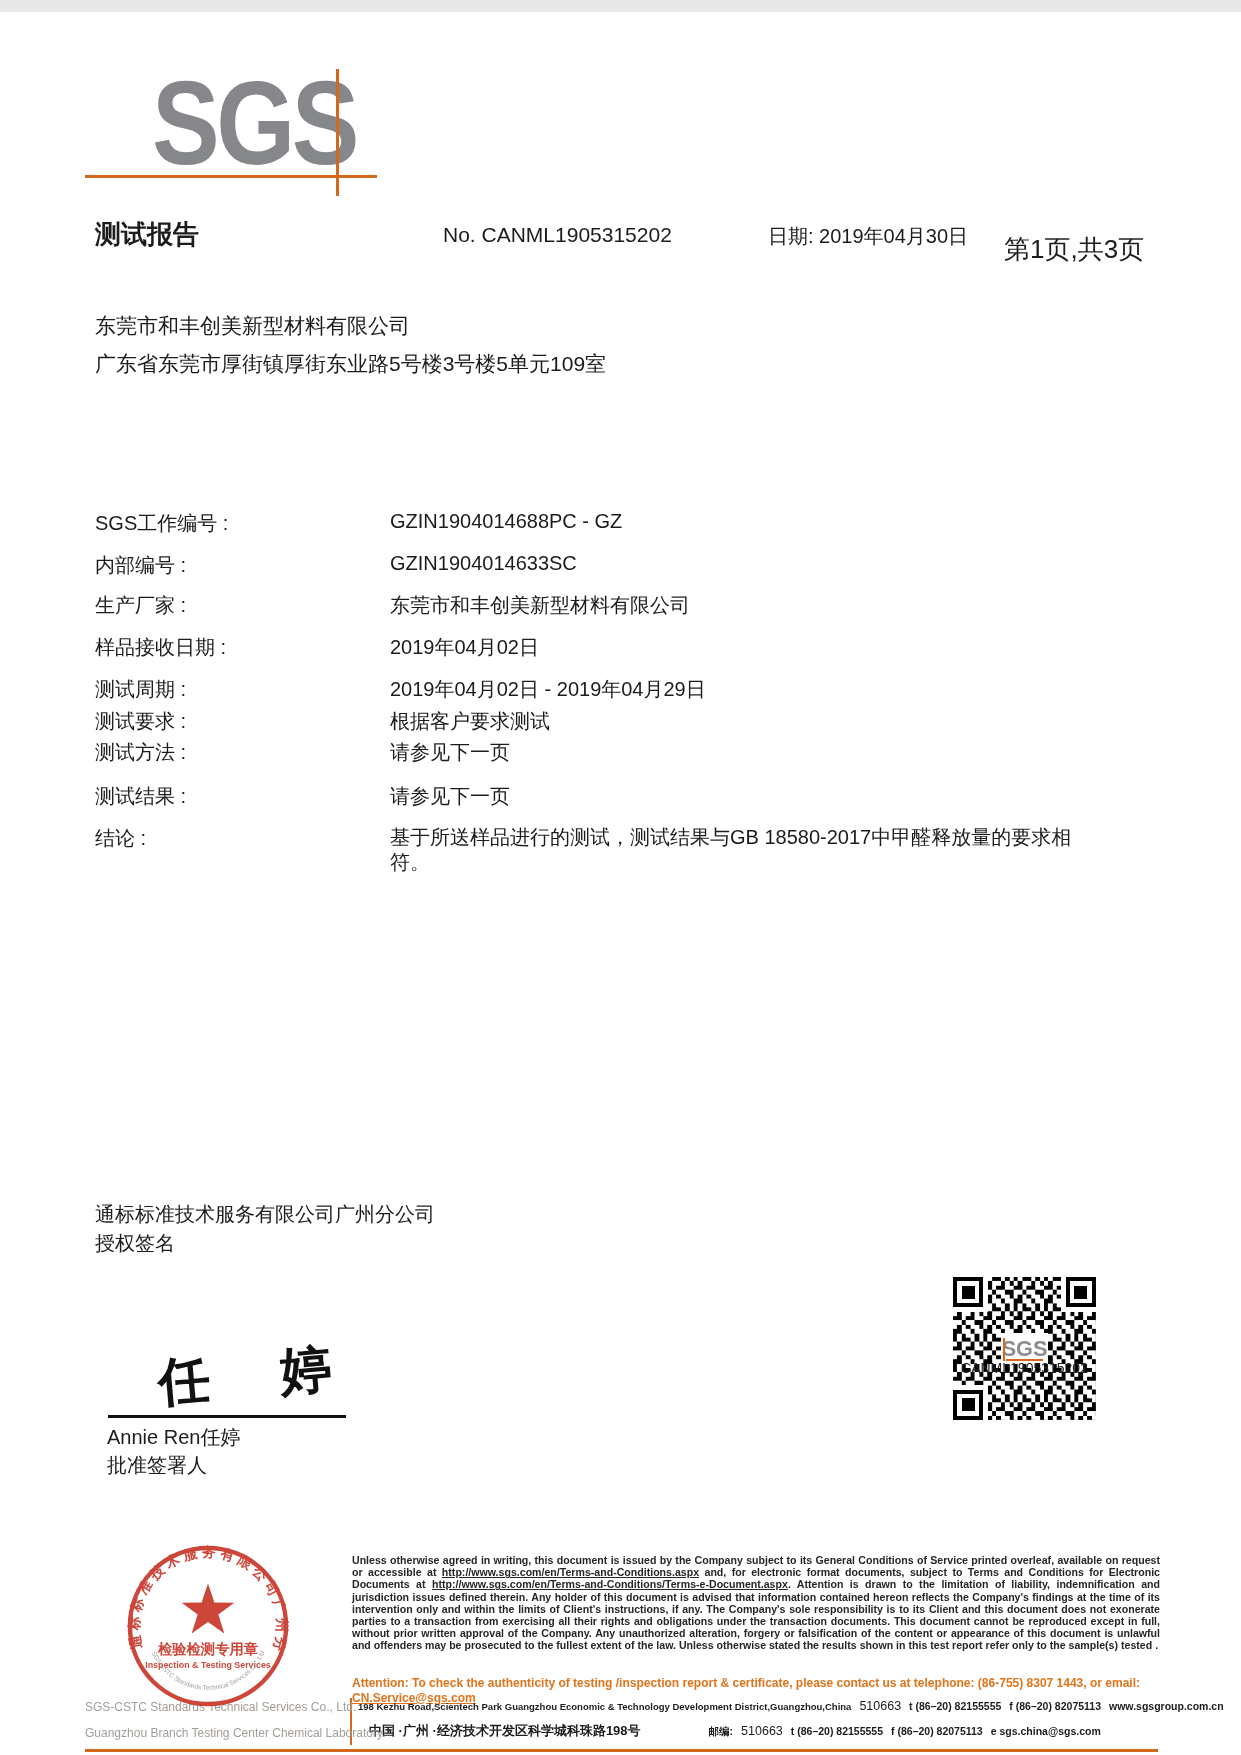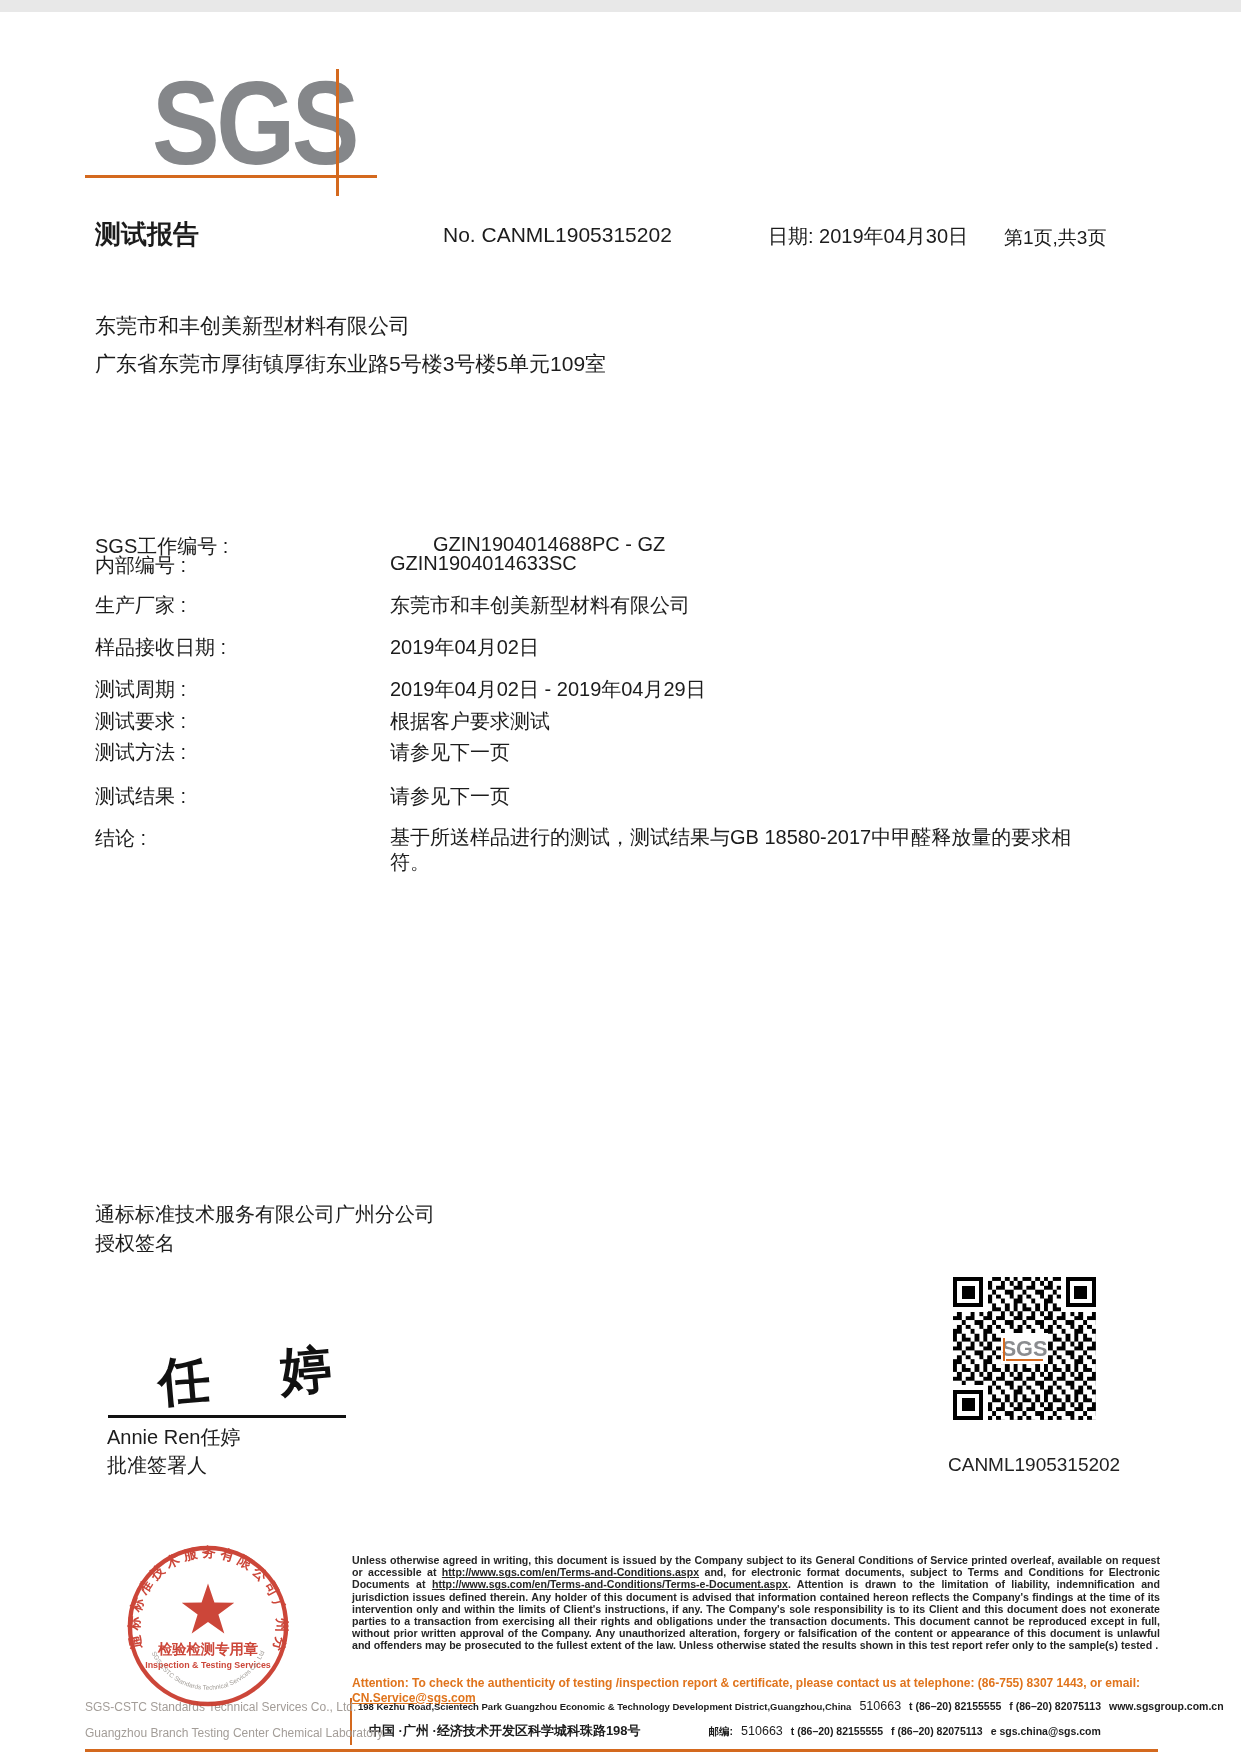--- a/index.html
+++ b/index.html
@@ -15,48 +15,48 @@
     font-size:118px; font-weight:800; color:#85878a;
     letter-spacing:-4px; transform:scaleX(0.86); transform-origin:left;
     line-height:1;
   }
   .logo-hline { position:absolute; left:85px; top:163px; width:292px; height:3px; background:#d4691e; }
   .logo-vline { position:absolute; left:336px; top:57px; width:3px; height:127px; background:#d4691e; }
   
   .doc-title   { position:absolute; left:95px;  top:205px; font-size:26px; font-weight:bold; }
   .report-no   { position:absolute; left:443px; top:211px; font-size:21px; }
   .report-date { position:absolute; left:768px; top:211px; font-size:20px; }
-  .page-info   { position:absolute; left:1004px;top:213px; font-size:19px; }
+  .page-info   { position:absolute; left:1004px;top:220px; font-size:26px; }
   
   .applicant-name    { position:absolute; left:95px; top:300px; font-size:21px; }
   .applicant-address { position:absolute; left:95px; top:338px; font-size:21px; }
   
   .statement { position:absolute; left:95px; top:455px; font-size:20px; }
   .frow { position:absolute; left:95px; display:flex; font-size:20px; }
   .flabel { width:295px; flex:none; }
   .fvalue { }
-  .r1{top:521px;gap:43px;} .r2{top:540px;} .r3{top:580px;} .r4{top:622px;}
+  .r1{top:498px;} .r2{top:540px;} .r3{top:580px;} .r4{top:622px;}
   .r5{top:664px;} .r6{top:696px;} .r7{top:727px;} .r8{top:771px;}
   .r9{top:813px;}
   .r9 .fvalue { width:718px; line-height:25px; }
   
   .sig-company { position:absolute; left:95px; top:1189px; font-size:20px; }
   .sig-auth    { position:absolute; left:95px; top:1218px; font-size:20px; }
   .handwriting {
     position:absolute; left:158px; top:1328px;
     font-family:"DejaVu Serif","Liberation Serif",serif;
     font-size:52px; font-weight:bold; letter-spacing:26px; color:#111;
     transform:rotate(-5deg);
   }
   .sig-line  { position:absolute; left:108px; top:1403px; width:238px; height:3px; background:#111; }
   .sig-name  { position:absolute; left:107px; top:1412px; font-size:20px; }
   .sig-title { position:absolute; left:107px; top:1440px; font-size:20px; }
   
   .qr-box { position:absolute; left:953px; top:1265px; width:143px; height:143px; }
-  .qr-caption { position:absolute; left:948px; top:1442px; width:153px; text-align:center; font-size:19px; color:#222; }
+  .qr-caption { position:absolute; left:948px; top:1348px; width:153px; text-align:center; font-size:14px; color:#222; }
   
   .stamp { position:absolute; left:124px; top:1530px; width:168px; height:168px; opacity:.93; z-index:3; }
   
   .disclaimer {
     position:absolute; left:352px; top:1542px; width:808px;
     font-size:10.6px; line-height:12.2px; font-weight:bold; color:#262626;
     text-align:justify;
   }
   .disclaimer .u { text-decoration:underline; }
   .attention {

